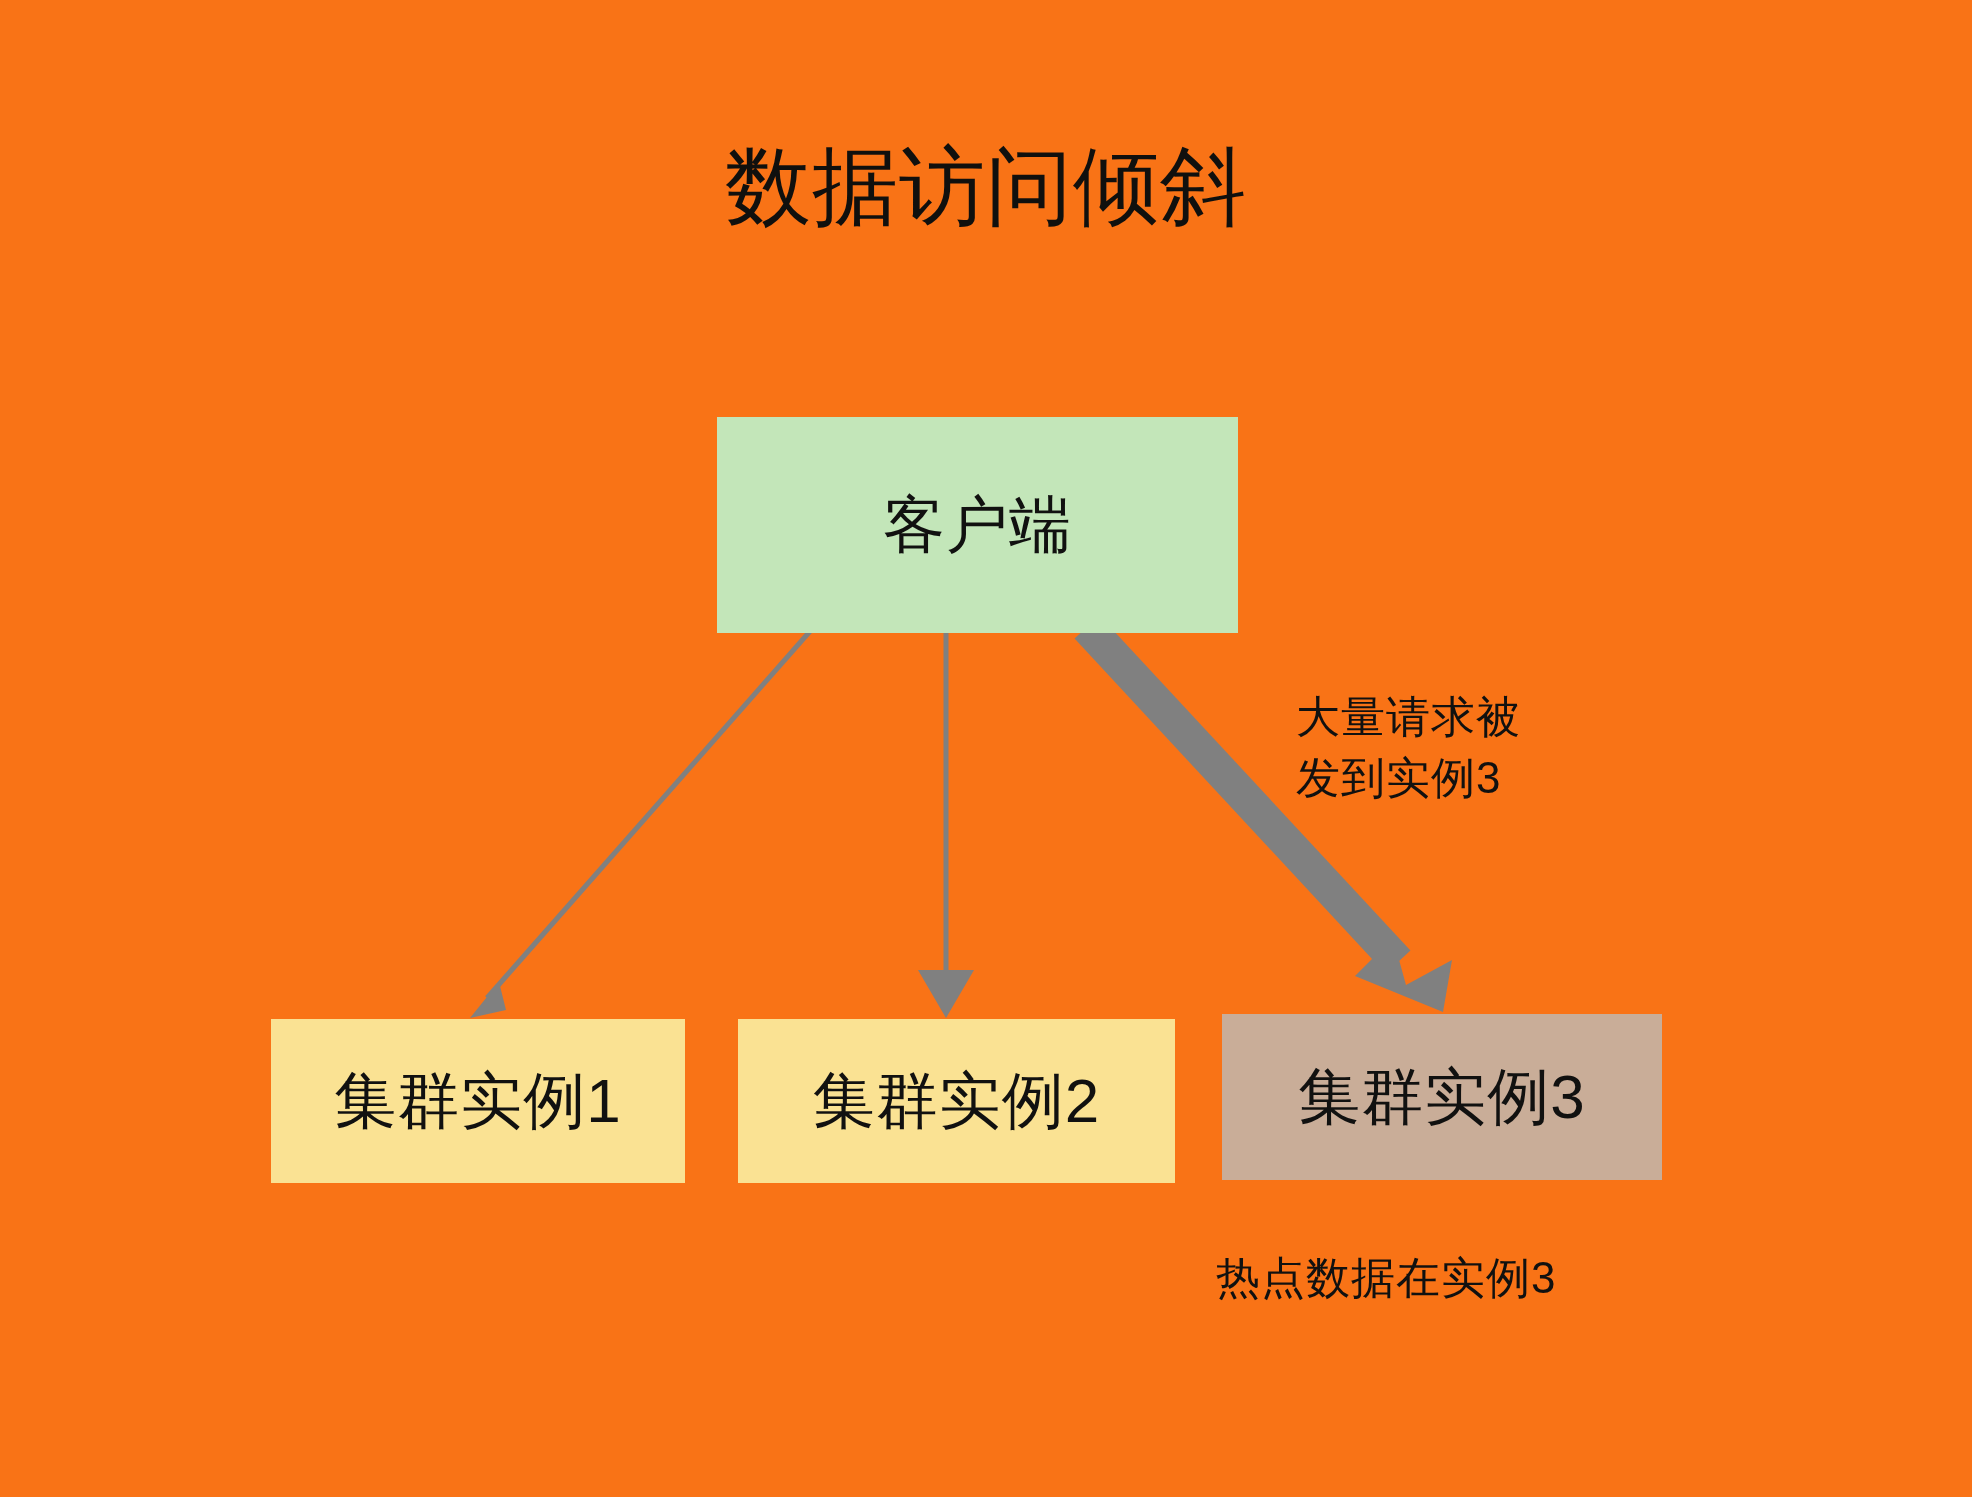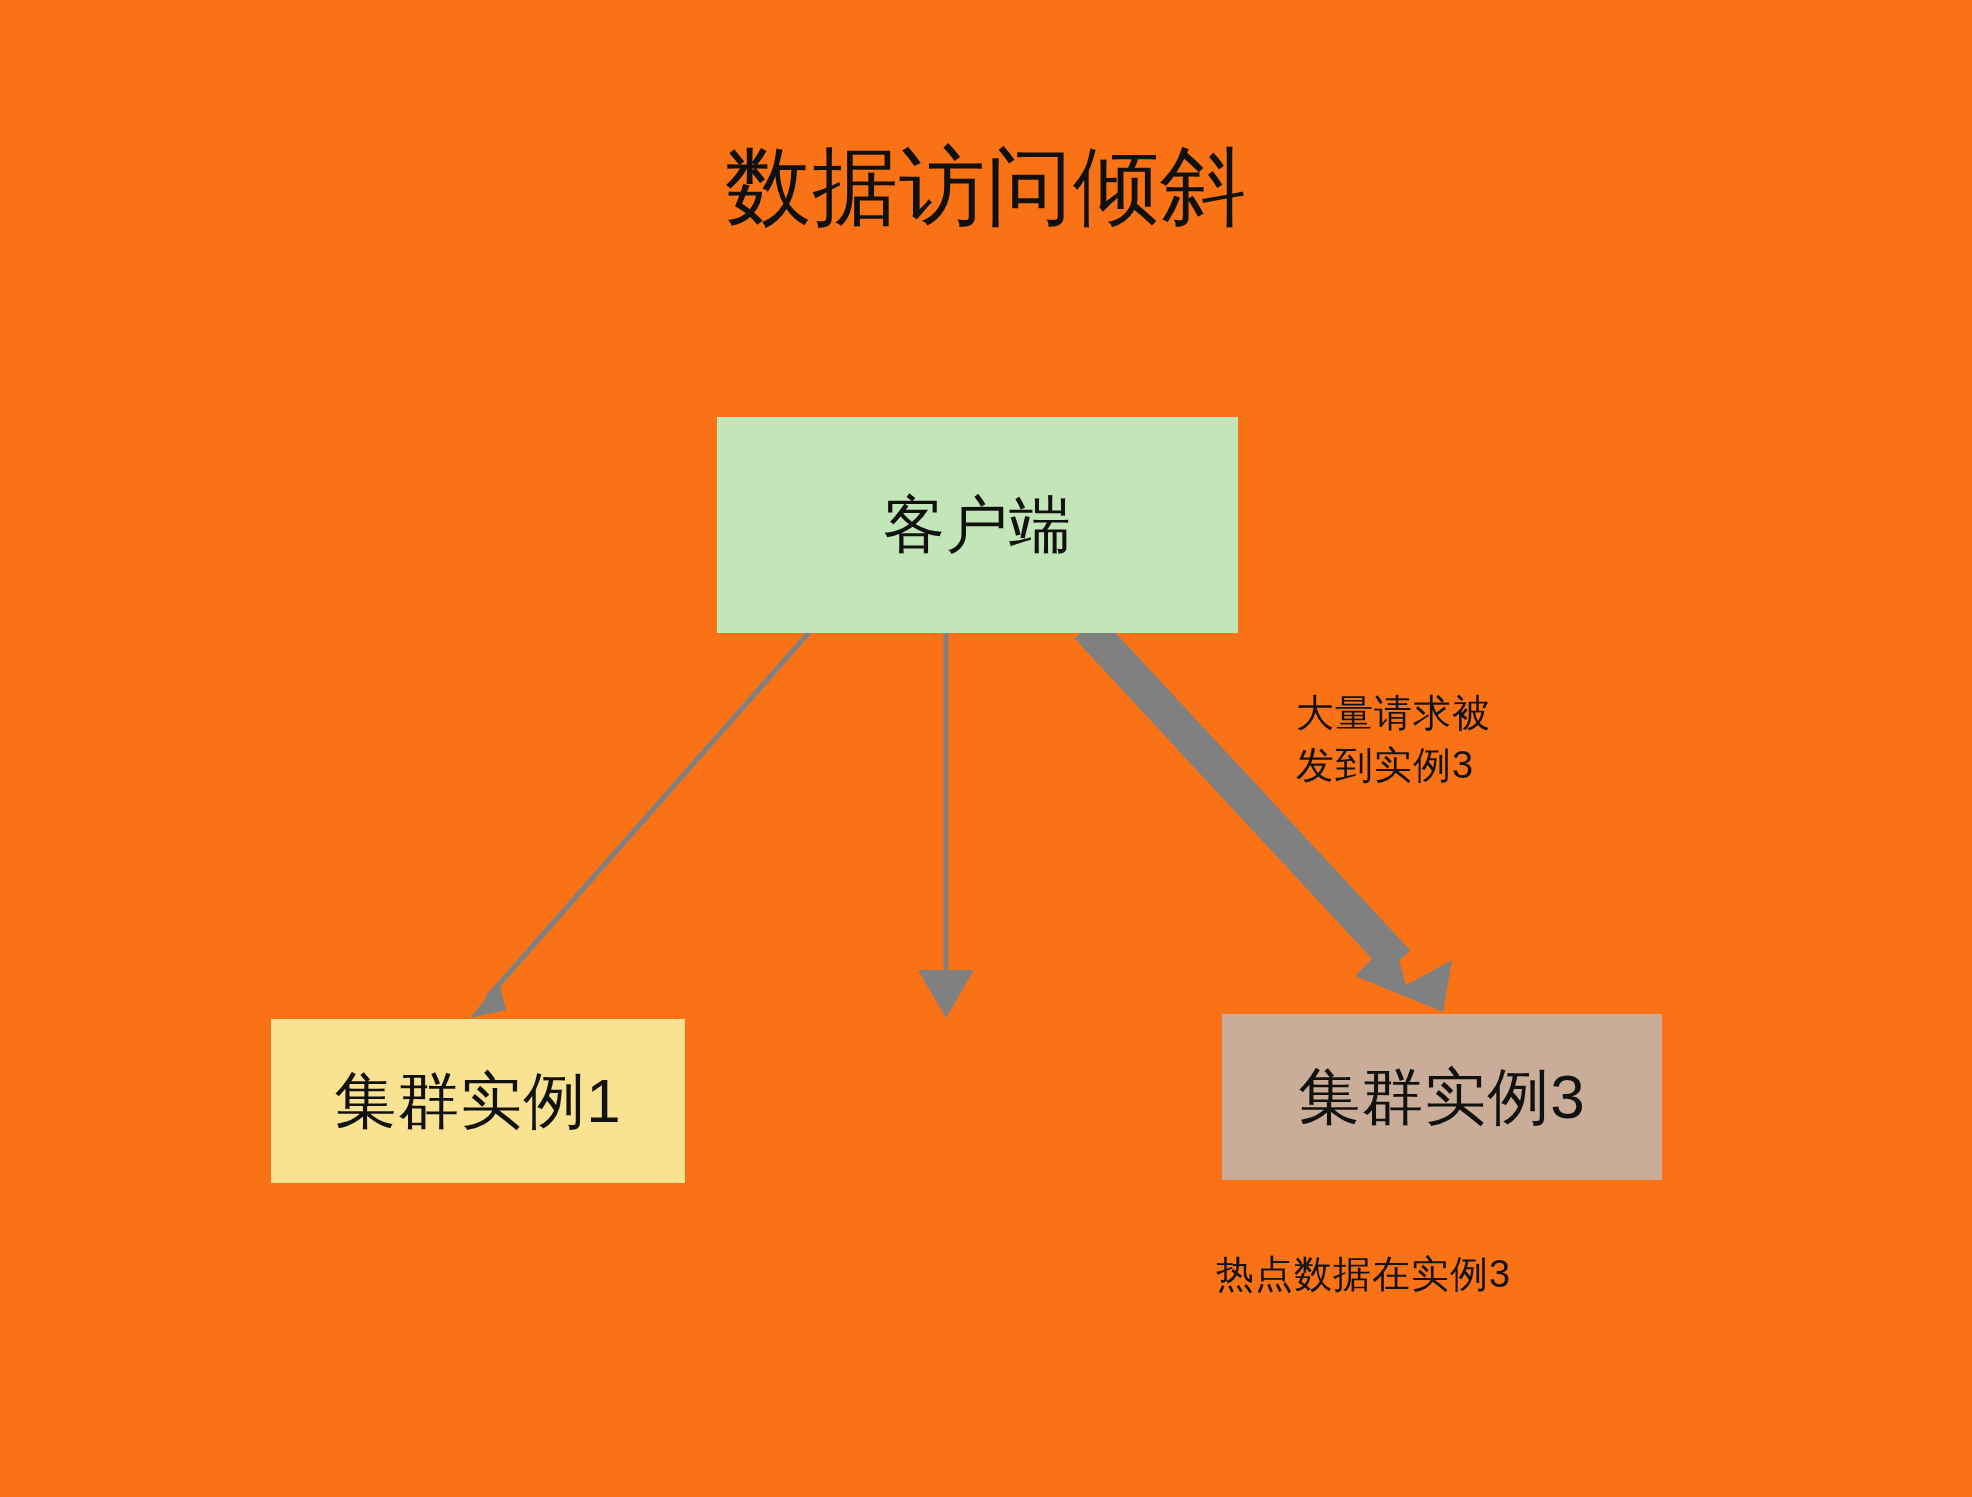--- a/index.html
+++ b/index.html
@@ -77,21 +77,21 @@
   .node-inst3 {
     left: 1222px;
     top: 1014px;
     width: 440px;
     height: 166px;
     background: #c9ad98;
   }
   .annotation {
     position: absolute;
     color: #111110;
-    font-size: 38px;
+    font-size: 44px;
     line-height: 1.38;
     letter-spacing: 1px;
     font-weight: 400;
     white-space: pre-line;
   }
   .annot-heavy {
     left: 1296px;
     top: 687px;
     text-align: left;
   }
@@ -127,20 +127,23 @@
   </svg>
 
   <div class="node node-client">
     <span>客户端</span>
   </div>
 
   <div class="node node-inst1">
     <span>集群实例1</span>
   </div>
 
+  <div class="node node-inst2">
+    <span>集群实例2</span>
+  </div>
 
   <div class="node node-inst3">
     <span>集群实例3</span>
   </div>
 
   <div class="annotation annot-heavy">大量请求被
 发到实例3</div>
 
   <div class="annotation annot-hot">热点数据在实例3</div>
 

